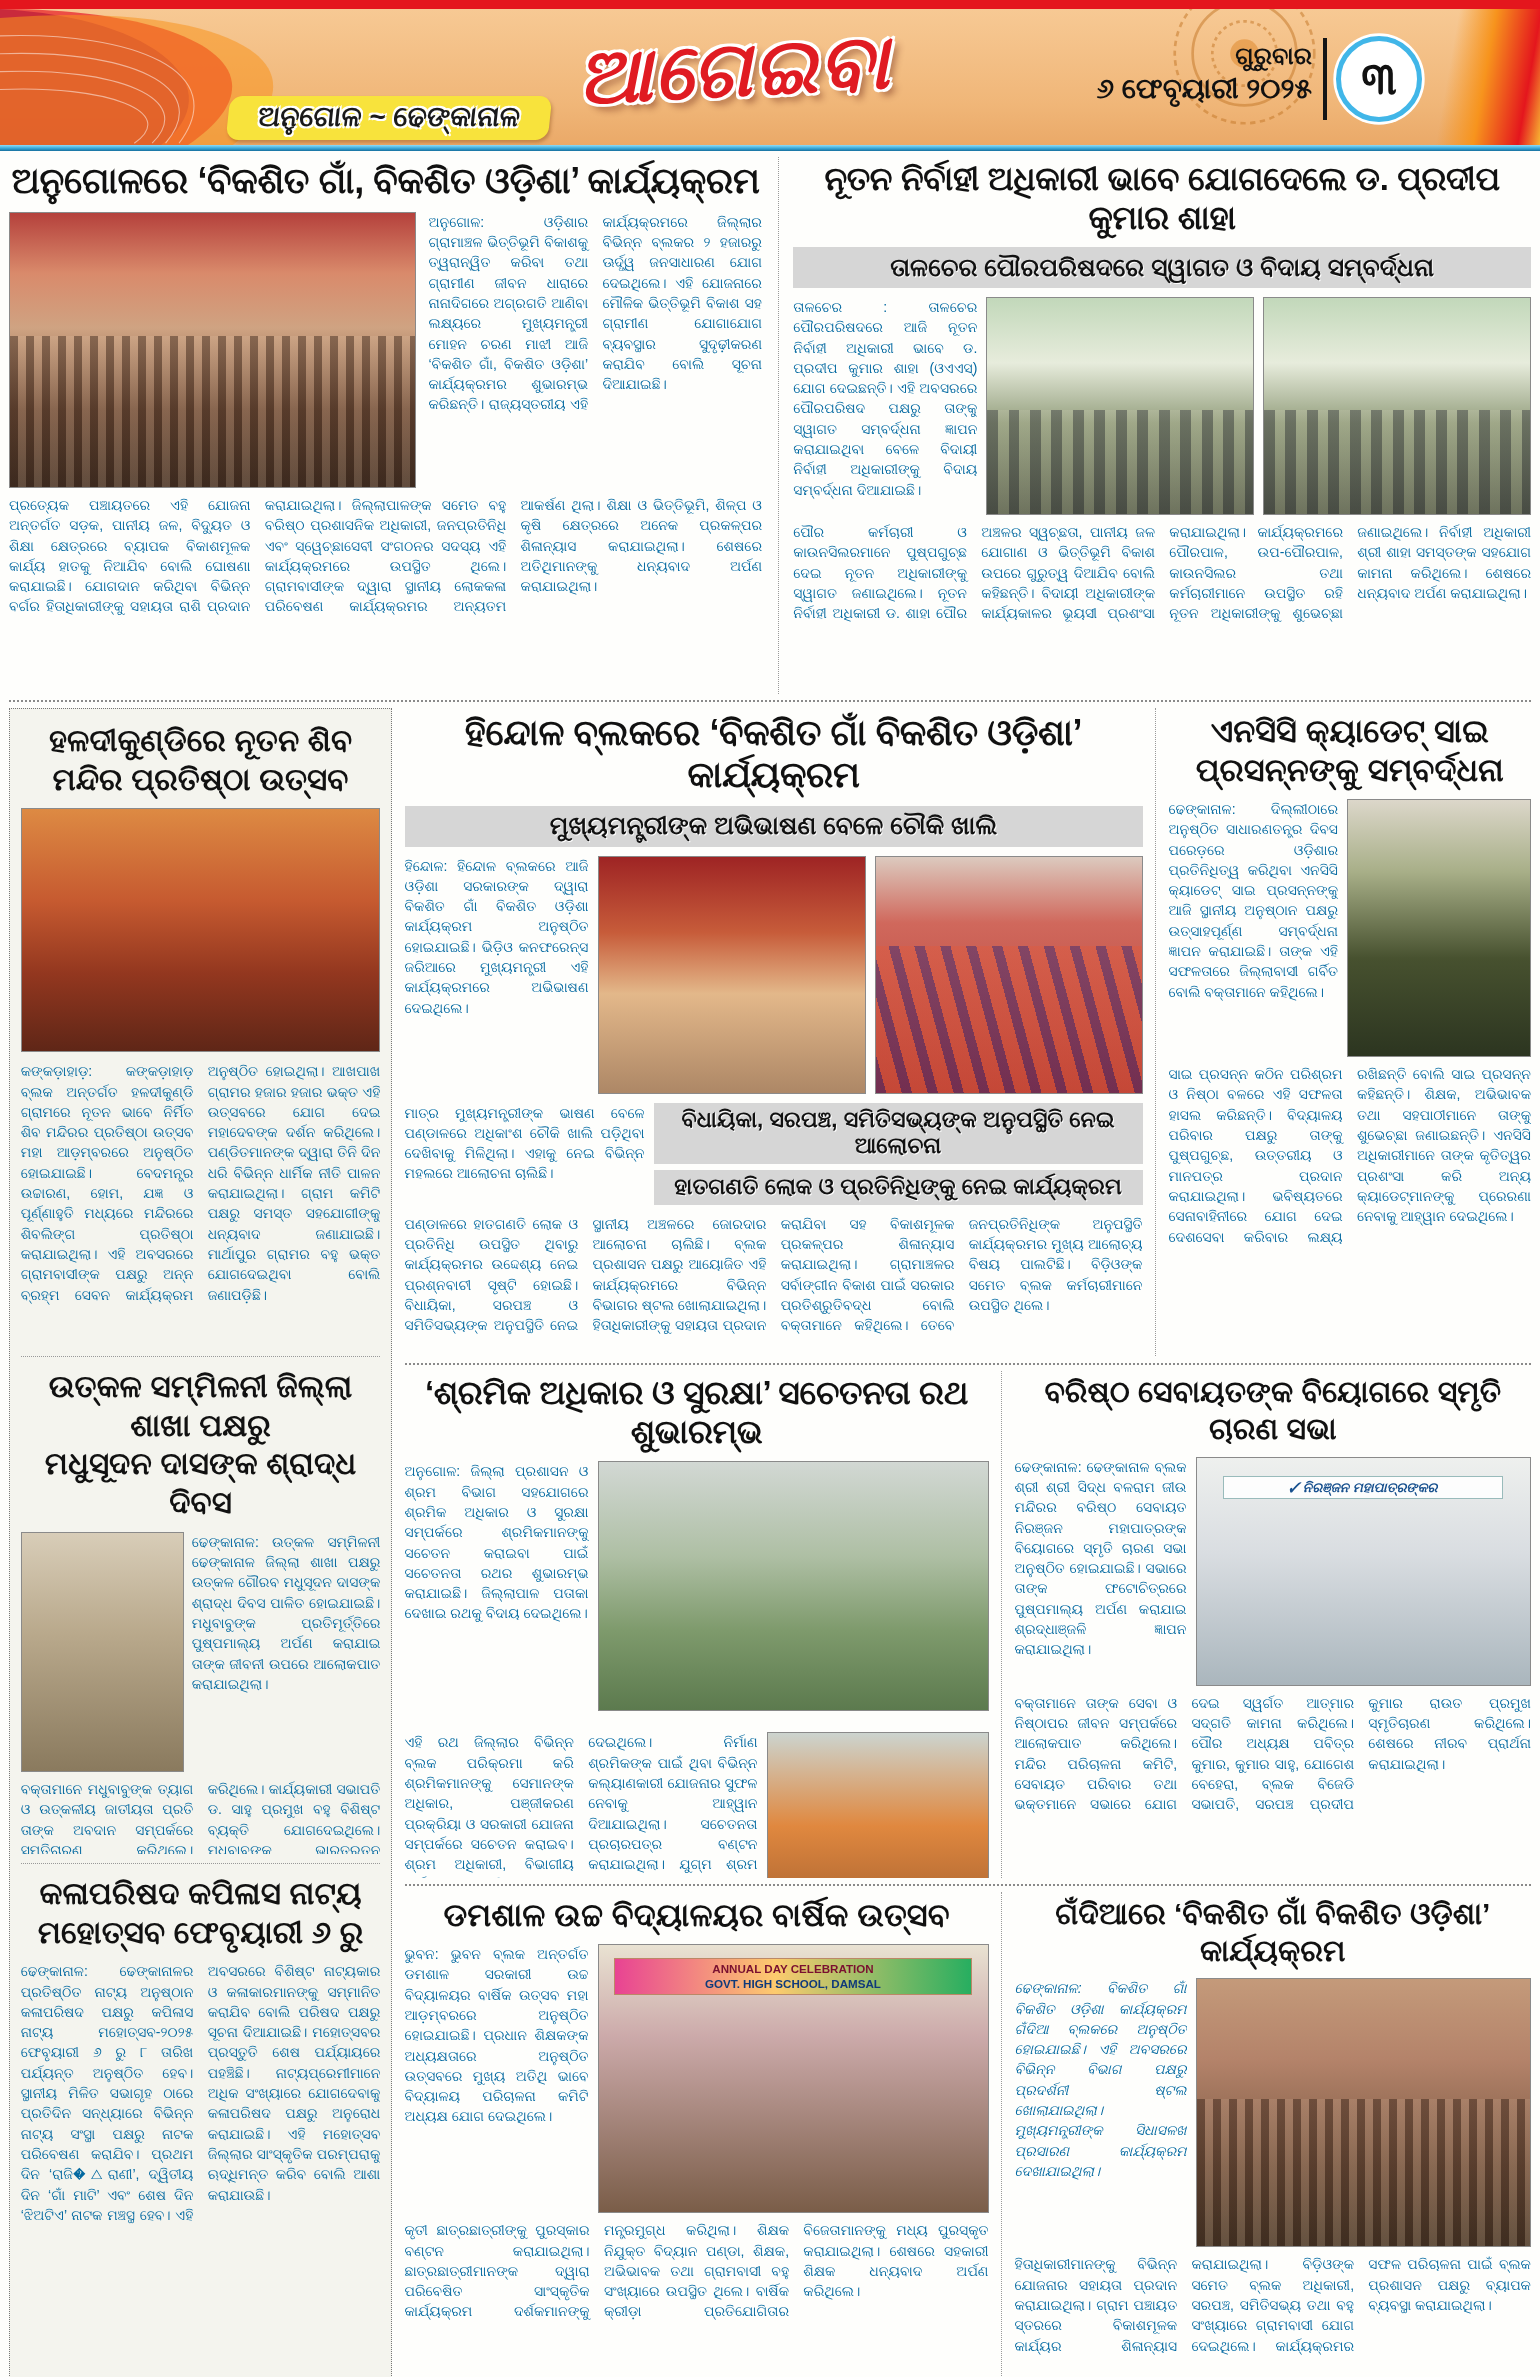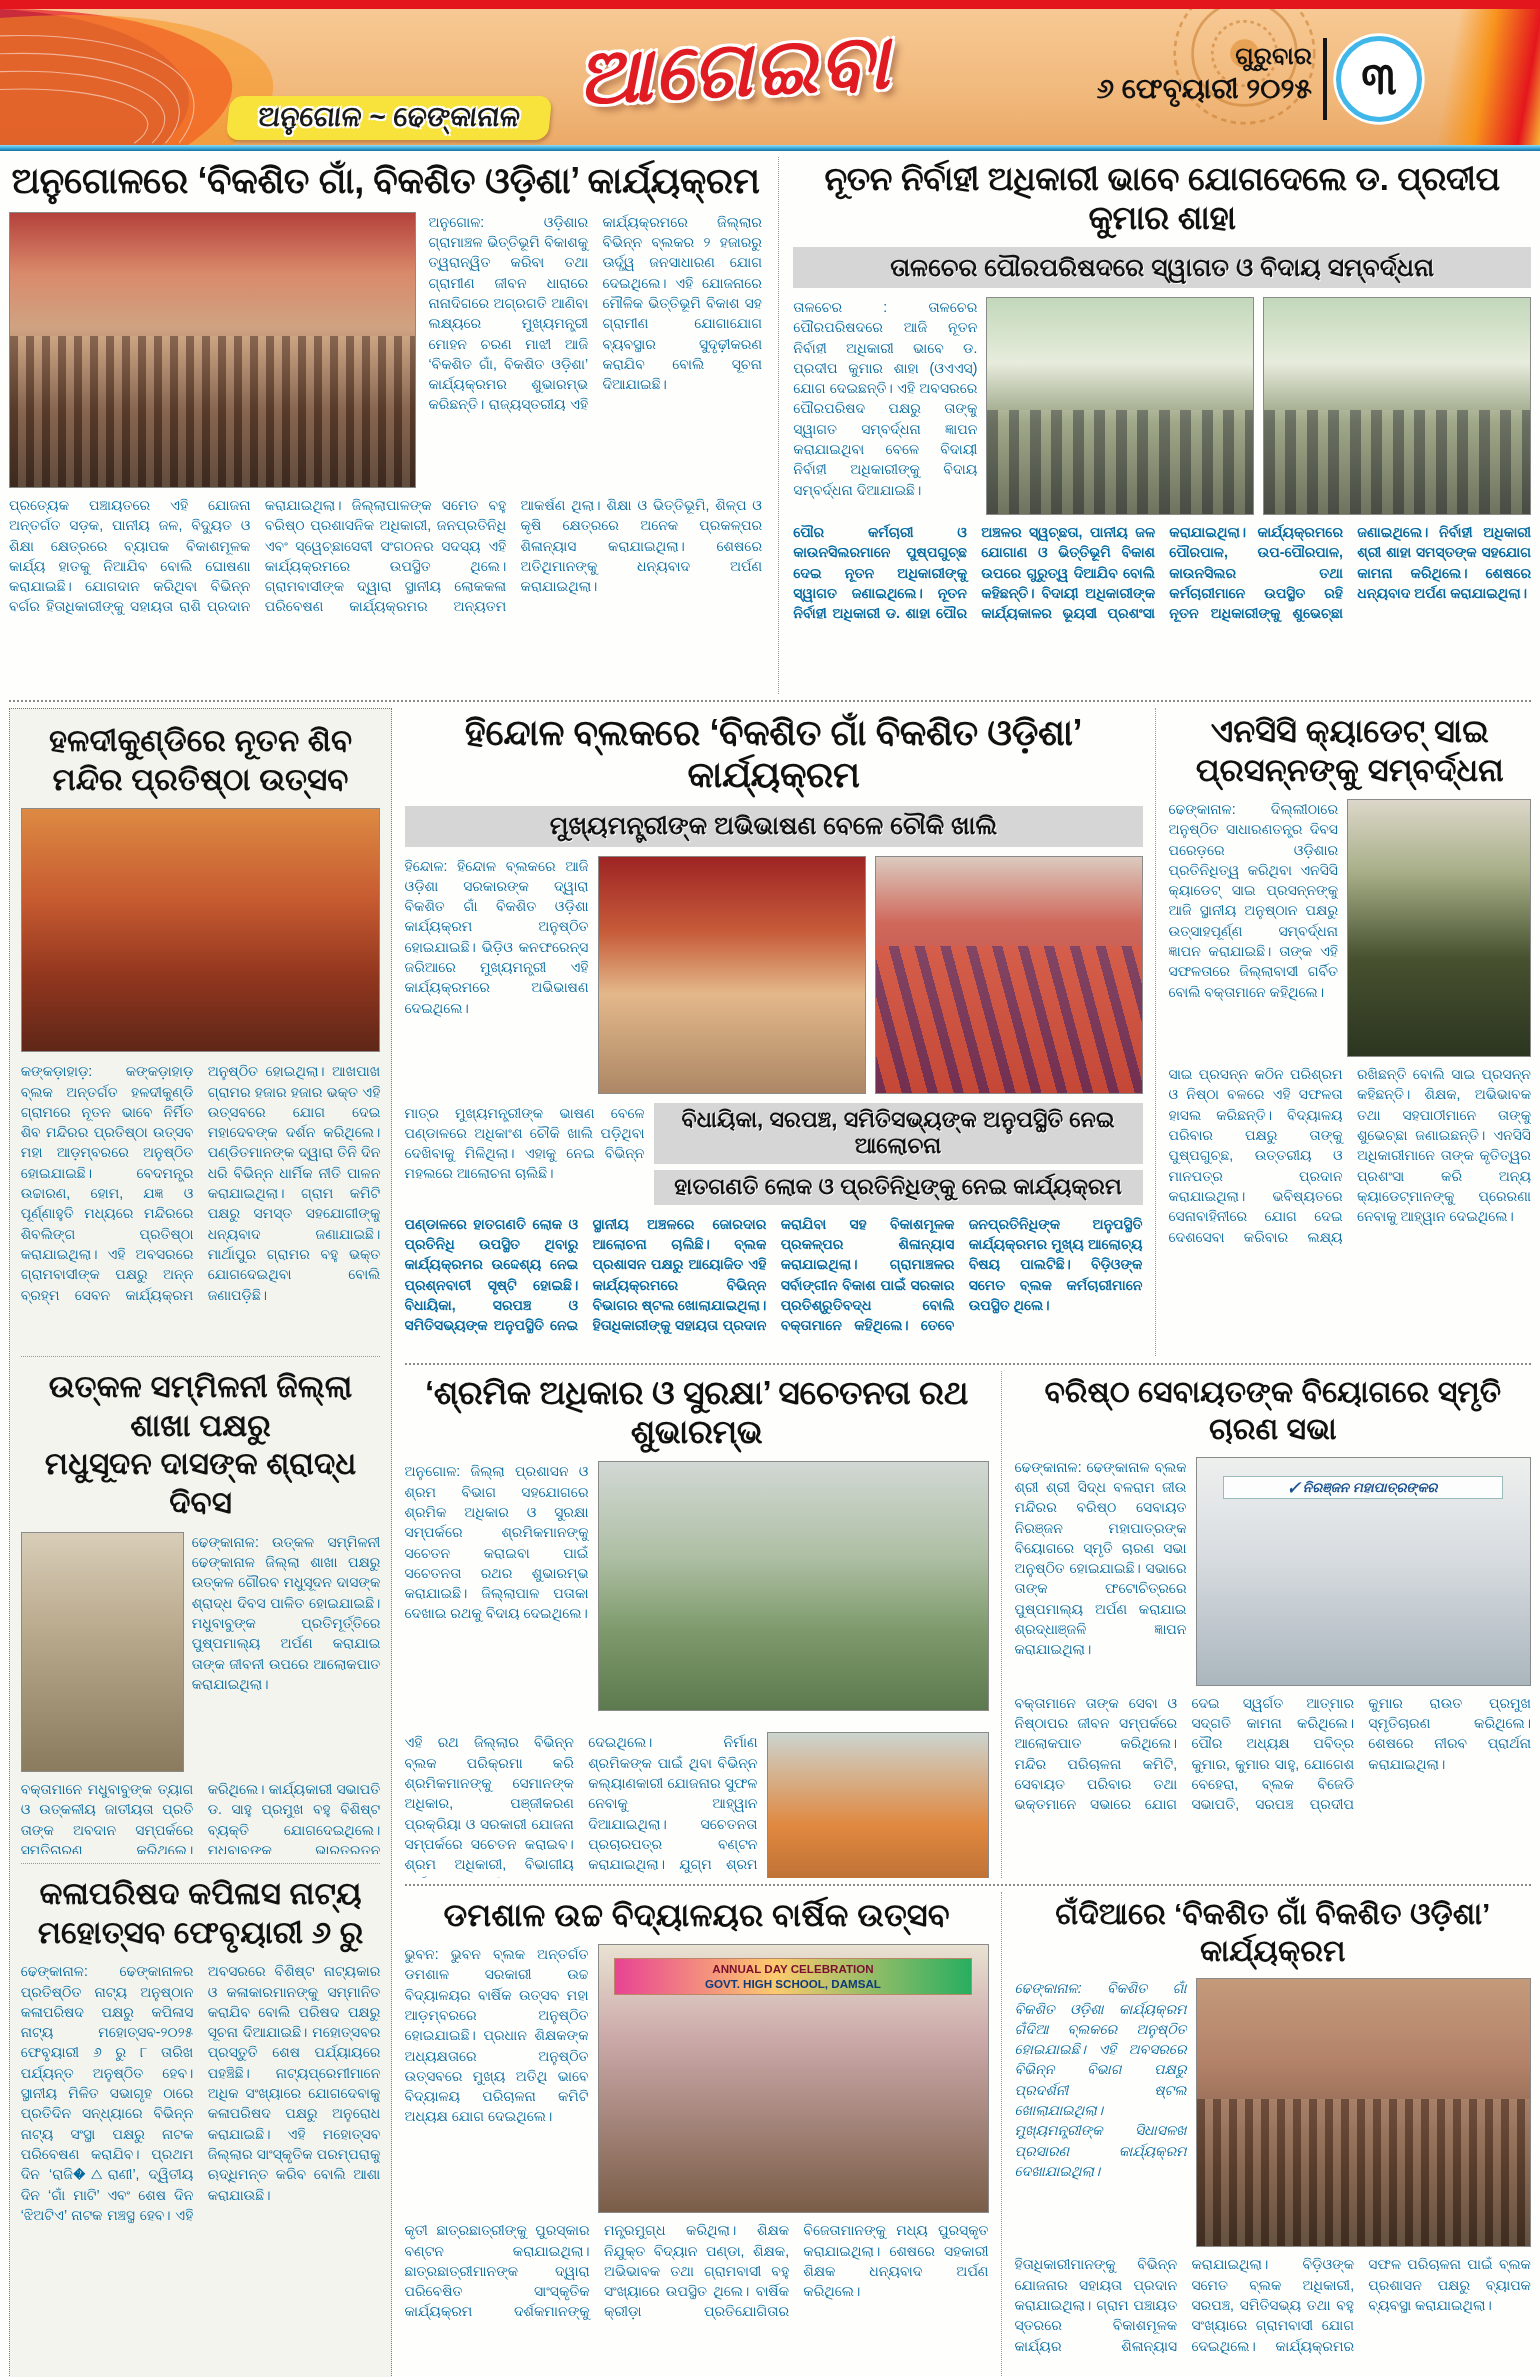--- a/index.html
+++ b/index.html
@@ -36,21 +36,21 @@
   main { padding:5.4px 9px 0; }
   .hline { border-top:2.7px dotted #8a8a8a; margin:6.3px 0; }
   .h-big { font-size:36px; font-weight:bold; text-align:center; line-height:1.18; margin:3.6px 0 9px; letter-spacing:-0.4px; }
   .h-mid { font-size:30px; font-weight:bold; text-align:center; line-height:1.22; margin:3.6px 0 9px; }
   .subbar { background:#d6d6d6; font-size:25px; font-weight:bold; text-align:center;
             padding:5.4px 3.6px; margin:0 0 9px; text-shadow:0.9px 0.9px 0 #fff; }
   .subbar.small { font-size:22.4px; padding:4.5px 3.6px; margin:0; }
   .bodytext { font-size:14px; line-height:1.45; text-align:justify; color:#0369a1; overflow:hidden; }
   .cols2 { column-count:2; column-gap:14.3px; }
   .cols3 { column-count:3; column-gap:14.3px; }
-  .cols4 { column-count:4; column-gap:14.3px;font-weight:bold; }
+  .cols4 { column-count:4; column-gap:14.3px; }
 
   .ph { border:0.9px solid #8a8a8a; position:relative; overflow:hidden; }
   .ph-crowd    { background:linear-gradient(180deg,#b5413c 0%,#d98a6b 22%,#cfa382 42%,#7a5640 72%,#4f3a2c 100%); }
   .ph-crowd::after, .ph-crowd2::after { content:""; position:absolute; left:0; right:0; bottom:0; height:55%;
      background:repeating-linear-gradient(90deg,rgba(30,15,8,.38) 0 8px,rgba(255,235,210,.10) 8px 16px); }
   .ph-indoor   { background:linear-gradient(180deg,#c2d8ba 0%,#e7ecdc 30%,#95a07f 58%,#5d644f 100%); }
   .ph-indoor::after { content:""; position:absolute; left:0; right:0; bottom:0; height:48%;
      background:repeating-linear-gradient(90deg,rgba(40,40,50,.40) 0 10.7px,rgba(230,220,200,.12) 10.7px 21.5px); }
   .ph-puja     { background:linear-gradient(180deg,#dd8a43 0%,#c65a30 38%,#93371f 68%,#5f2617 100%); }
   .ph-cm       { background:linear-gradient(180deg,#9e2424 0%,#c75c3a 32%,#e3b88a 58%,#ad8766 100%); }

